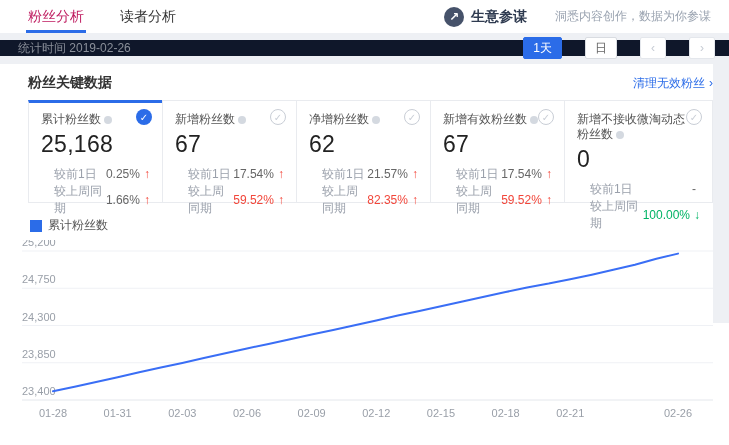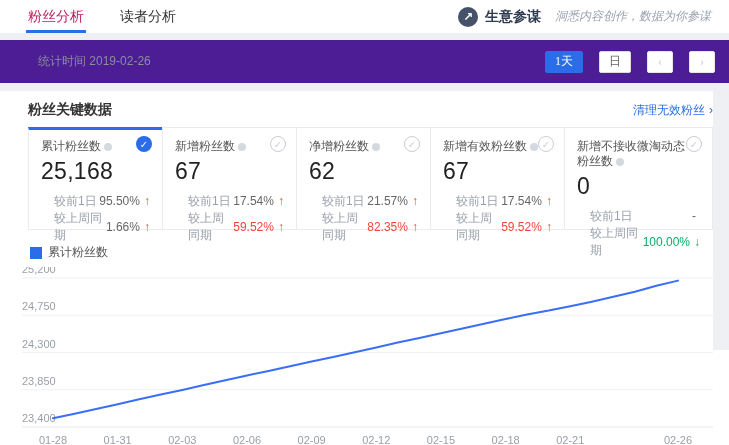--- a/index.html
+++ b/index.html
@@ -11,26 +11,26 @@
   
   .topbar { height: 33px; display: flex; align-items: stretch; padding-left: 28px; background: #fff; }
   .tabs { display: flex; gap: 36px; }
   .tab { font-size: 14px; color: #333; display: flex; align-items: center; position: relative; cursor: pointer; }
   .tab.active { color: #be185d; }
   .tab.active::after { content: ''; position: absolute; left: -2px; right: -2px; bottom: 0; height: 3px; background: #2b6ce8; }
   .brand { margin-left: auto; display: flex; align-items: center; padding-right: 18px; }
   .brand-icon { width: 20px; height: 20px; border-radius: 50%; background: #46526a; color: #fff;
     display: flex; align-items: center; justify-content: center; font-size: 12px; font-weight: bold; }
   .brand-name { font-size: 14px; font-weight: bold; color: #2f3b50; margin-left: 7px; }
-  .brand-slogan { font-size: 12px; color: #9aa3b0; margin-left: 14px; font-style: italic; }
+  .brand-slogan { font-size: 12px; color: #9aa3b0; margin-left: 28px; }
   .band { height: 7px; background: #eef0f4; }
   
-  .toolbar { height: 43px; display: flex; align-items: center; padding: 0 14px 0 38px; background: #4c1d95; }
+  .toolbar { height: 16px; display: flex; align-items: center; padding: 0 14px 0 18px; background: #0f172a; }
   .stat-time { font-size: 12px; color: #8a8f99; }
-  .toolbar-buttons { margin-left: auto; display: flex; gap: 16px; font-family: Liberation Serif, serif; }
+  .toolbar-buttons { margin-left: auto; display: flex; gap: 23px; }
   .btn { font-size: 12px; height: 22px; min-width: 26px; padding: 0 9px; border: 1px solid #d9dce1;
     background: #fff; color: #666; border-radius: 2px; display: flex; align-items: center; justify-content: center; cursor: pointer; }
   .btn.primary { background: #2b6ce8; border-color: #2b6ce8; color: #fff; }
   .btn.disabled { color: #c6cbd4; border-color: #e4e7ec; cursor: default; }
   .band2 { height: 8px; background: #eef0f4; }
   
   .main { position: relative; background: #fff; height: 259px; padding: 10px 0 0 28px; }
   .right-strip { position: absolute; top: 0; right: 0; width: 16px; height: 100%; background: #eef0f4; }
   .section-head { display: flex; align-items: center; width: 685px; height: 18px; }
   .section-title { font-size: 14px; font-weight: bold; color: #333; }
@@ -103,21 +103,21 @@
   <div class="cards" id="cards">
       <div class="card selected">
     <span class="check">✓</span>
     <div class="card-title">
       <span>累计粉丝数</span><span class="info-dot"></span>
     </div>
     <div class="card-value">25,168</div>
     <div>
           <div class="metric-row">
             <span class="m-label">较前1日</span>
-            <span class="m-value c-gray">95.50%</span>
+            <span class="m-value c-gray">0.25%</span>
             <span class="m-arrow c-red">↑</span>
           </div>
           <div class="metric-row">
             <span class="m-label">较上周同期</span>
             <span class="m-value c-gray">1.66%</span>
             <span class="m-arrow c-red">↑</span>
           </div>
         </div>
   </div>
       <div class="card">

